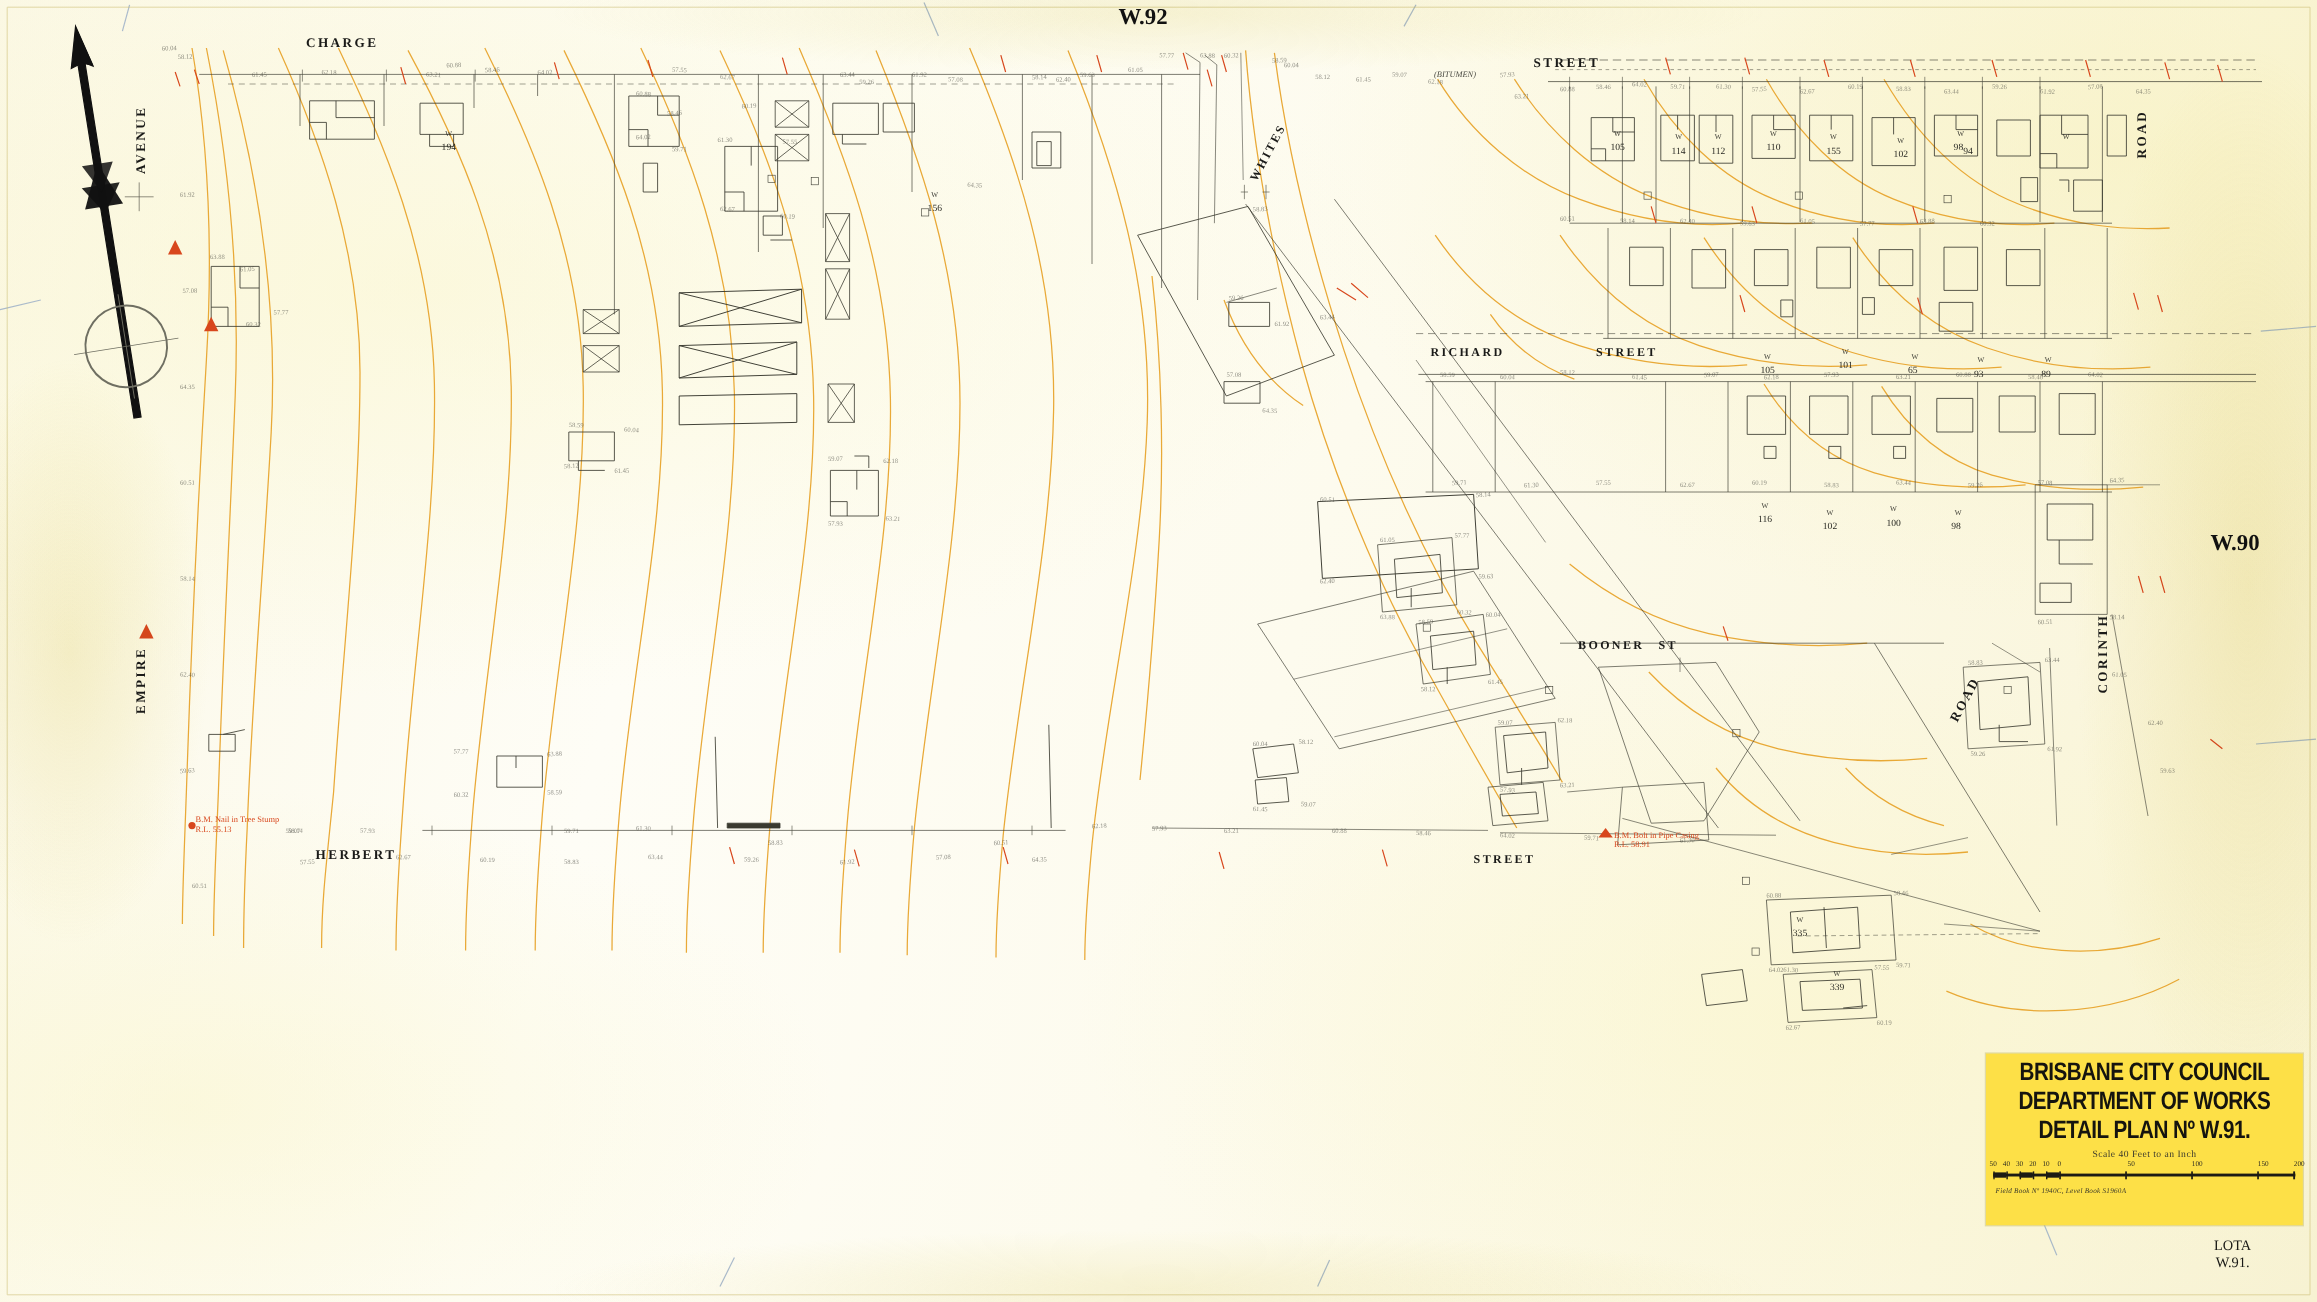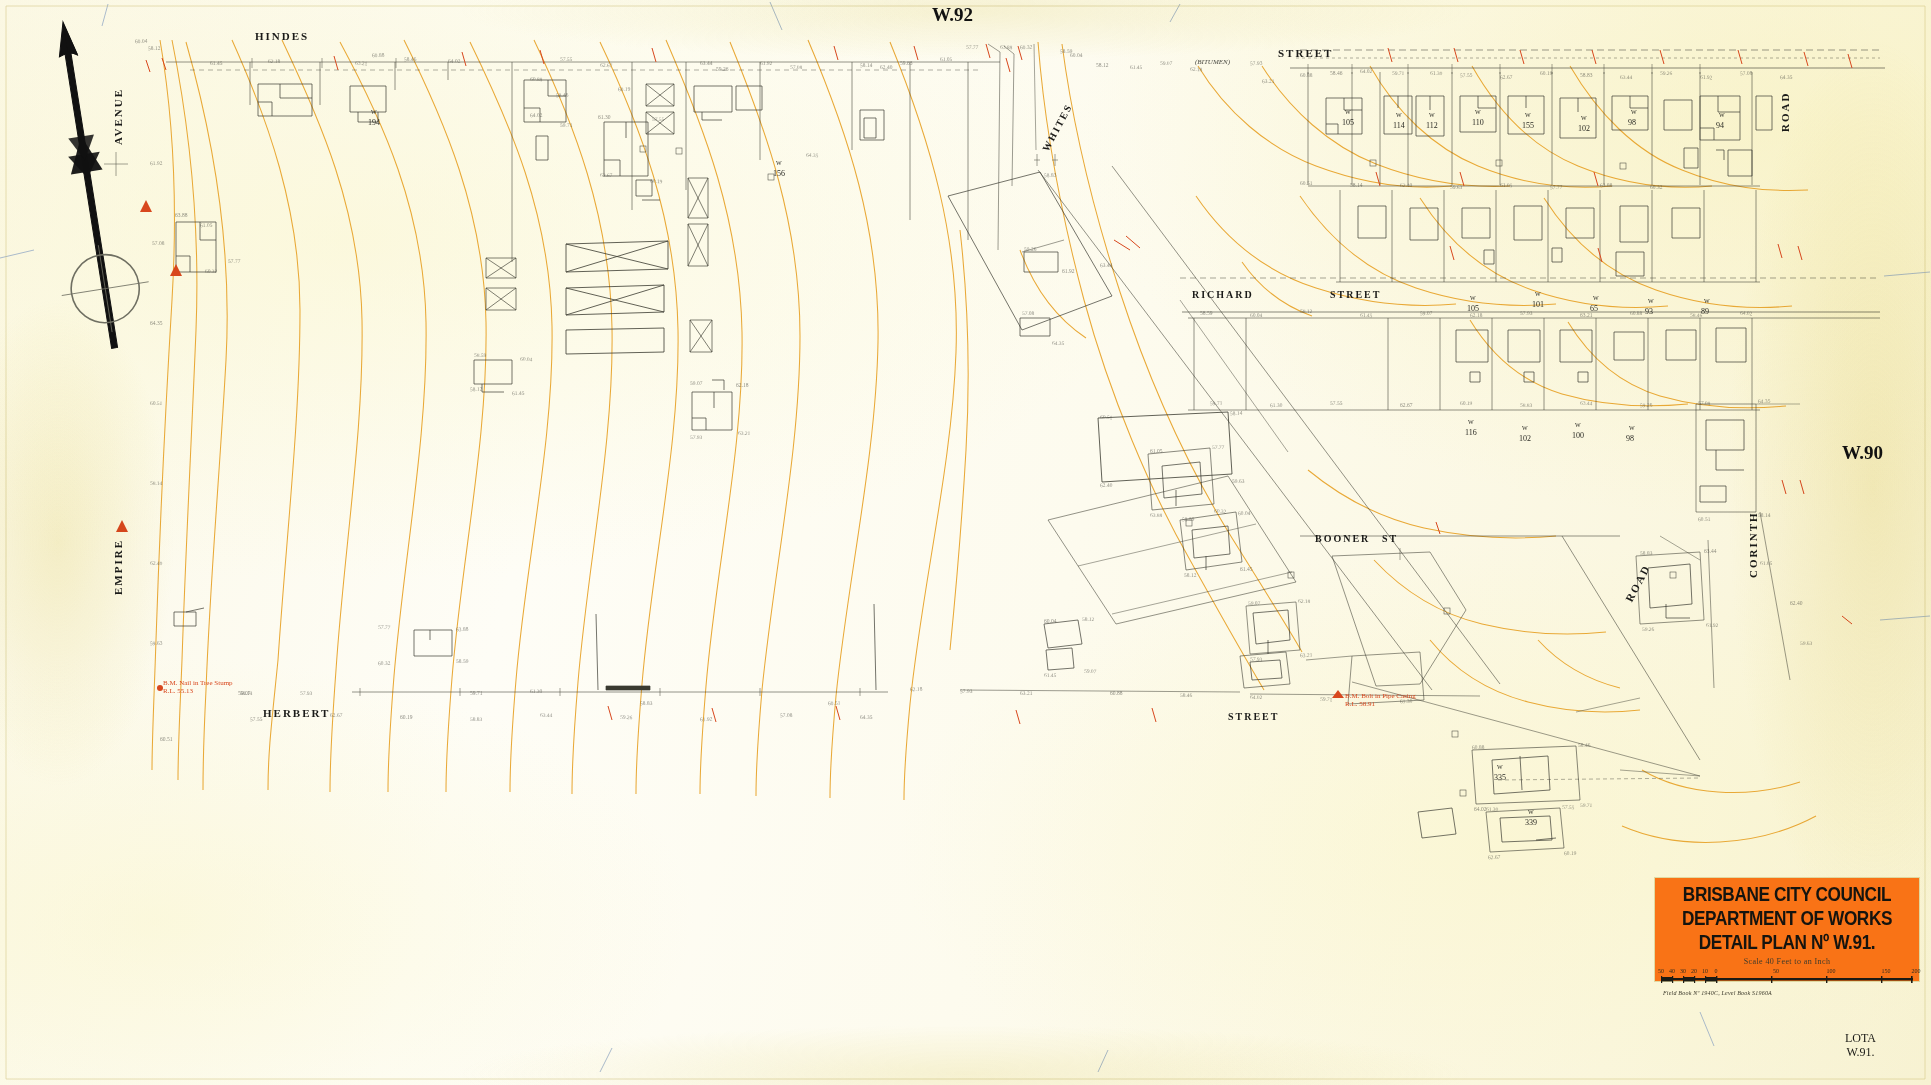--- a/index.html
+++ b/index.html
@@ -84,22 +84,22 @@
     color: #2a2a24;
     white-space: nowrap;
     text-align: center;
   }
   
   #title-block {
     position: absolute;
     left: 1655px;
     top: 878px;
     width: 264px;
-    height: 103px;
-    background: #f97316;
+    height: 143px;
+    background: #fde047;
     box-shadow: 0 0 0 1px rgba(200,190,110,0.5);
   }
   #title-block .tline {
     font-family: "Liberation Sans", sans-serif;
     font-weight: bold;
     color: #15140f;
     text-align: center;
     line-height: 1;
     transform: scaleX(0.82);
     transform-origin: center;
@@ -572,21 +572,21 @@
       <path d="M1925,6 L1925,1079"></path>
     </g>
   </svg>
 
   <div id="paper-stain"></div>
 
   <div class="sheetref" style="left:932px; top:4px;">W.92</div>
   <div class="sheetref" style="left:1842px; top:442px;">W.90</div>
 
   <div id="street-label-host">
-      <div class="maplabel" style="left: 255px; top: 30px; font-size: 11px; transform: rotate(0deg); transform-origin: left top;">HINDES</div>
+      <div class="maplabel" style="left: 255px; top: 30px; font-size: 11px; transform: rotate(0deg); transform-origin: left top;">CHARGE</div>
       <div class="maplabel" style="left: 112px; top: 145px; font-size: 11px; transform: rotate(-90deg); transform-origin: left top;">AVENUE</div>
       <div class="maplabel" style="left: 112px; top: 595px; font-size: 11px; transform: rotate(-90deg); transform-origin: left top;">EMPIRE</div>
       <div class="maplabel" style="left: 263px; top: 707px; font-size: 11px; transform: rotate(0deg); transform-origin: left top;">HERBERT</div>
       <div class="maplabel" style="left: 1040px; top: 148px; font-size: 10px; transform: rotate(-62deg); transform-origin: left top;">WHITES</div>
       <div class="maplabel" style="left: 1278px; top: 47px; font-size: 11px; transform: rotate(0deg); transform-origin: left top;">STREET</div>
       <div class="maplabel" style="left: 1192px; top: 289px; font-size: 10px; transform: rotate(0deg); transform-origin: left top;">RICHARD</div>
       <div class="maplabel" style="left: 1330px; top: 289px; font-size: 10px; transform: rotate(0deg); transform-origin: left top;">STREET</div>
       <div class="maplabel" style="left: 1779px; top: 132px; font-size: 11px; transform: rotate(-90deg); transform-origin: left top;">ROAD</div>
       <div class="maplabel" style="left: 1315px; top: 533px; font-size: 10px; transform: rotate(0deg); transform-origin: left top;">BOONER</div>
       <div class="maplabel" style="left: 1382px; top: 533px; font-size: 10px; transform: rotate(0deg); transform-origin: left top;">ST</div>
@@ -607,21 +607,21 @@
       <div class="hnum" style="left: 1426px; top: 121px;">112</div>
       <div class="hnum" style="left: 1429px; top: 112px; font-size: 6px;">W</div>
       <div class="hnum" style="left: 1472px; top: 118px;">110</div>
       <div class="hnum" style="left: 1475px; top: 109px; font-size: 6px;">W</div>
       <div class="hnum" style="left: 1522px; top: 121px;">155</div>
       <div class="hnum" style="left: 1525px; top: 112px; font-size: 6px;">W</div>
       <div class="hnum" style="left: 1578px; top: 124px;">102</div>
       <div class="hnum" style="left: 1581px; top: 115px; font-size: 6px;">W</div>
       <div class="hnum" style="left: 1628px; top: 118px;">98</div>
       <div class="hnum" style="left: 1631px; top: 109px; font-size: 6px;">W</div>
-      <div class="hnum" style="left: 1716px; top: 121px;">94</div>
+      <div class="hnum" style="left: 1636px; top: 121px;">94</div>
       <div class="hnum" style="left: 1719px; top: 112px; font-size: 6px;">W</div>
       <div class="hnum" style="left: 1467px; top: 304px;">105</div>
       <div class="hnum" style="left: 1470px; top: 295px; font-size: 6px;">W</div>
       <div class="hnum" style="left: 1532px; top: 300px;">101</div>
       <div class="hnum" style="left: 1535px; top: 291px; font-size: 6px;">W</div>
       <div class="hnum" style="left: 1590px; top: 304px;">65</div>
       <div class="hnum" style="left: 1593px; top: 295px; font-size: 6px;">W</div>
       <div class="hnum" style="left: 1645px; top: 307px;">93</div>
       <div class="hnum" style="left: 1648px; top: 298px; font-size: 6px;">W</div>
       <div class="hnum" style="left: 1701px; top: 307px;">89</div>

